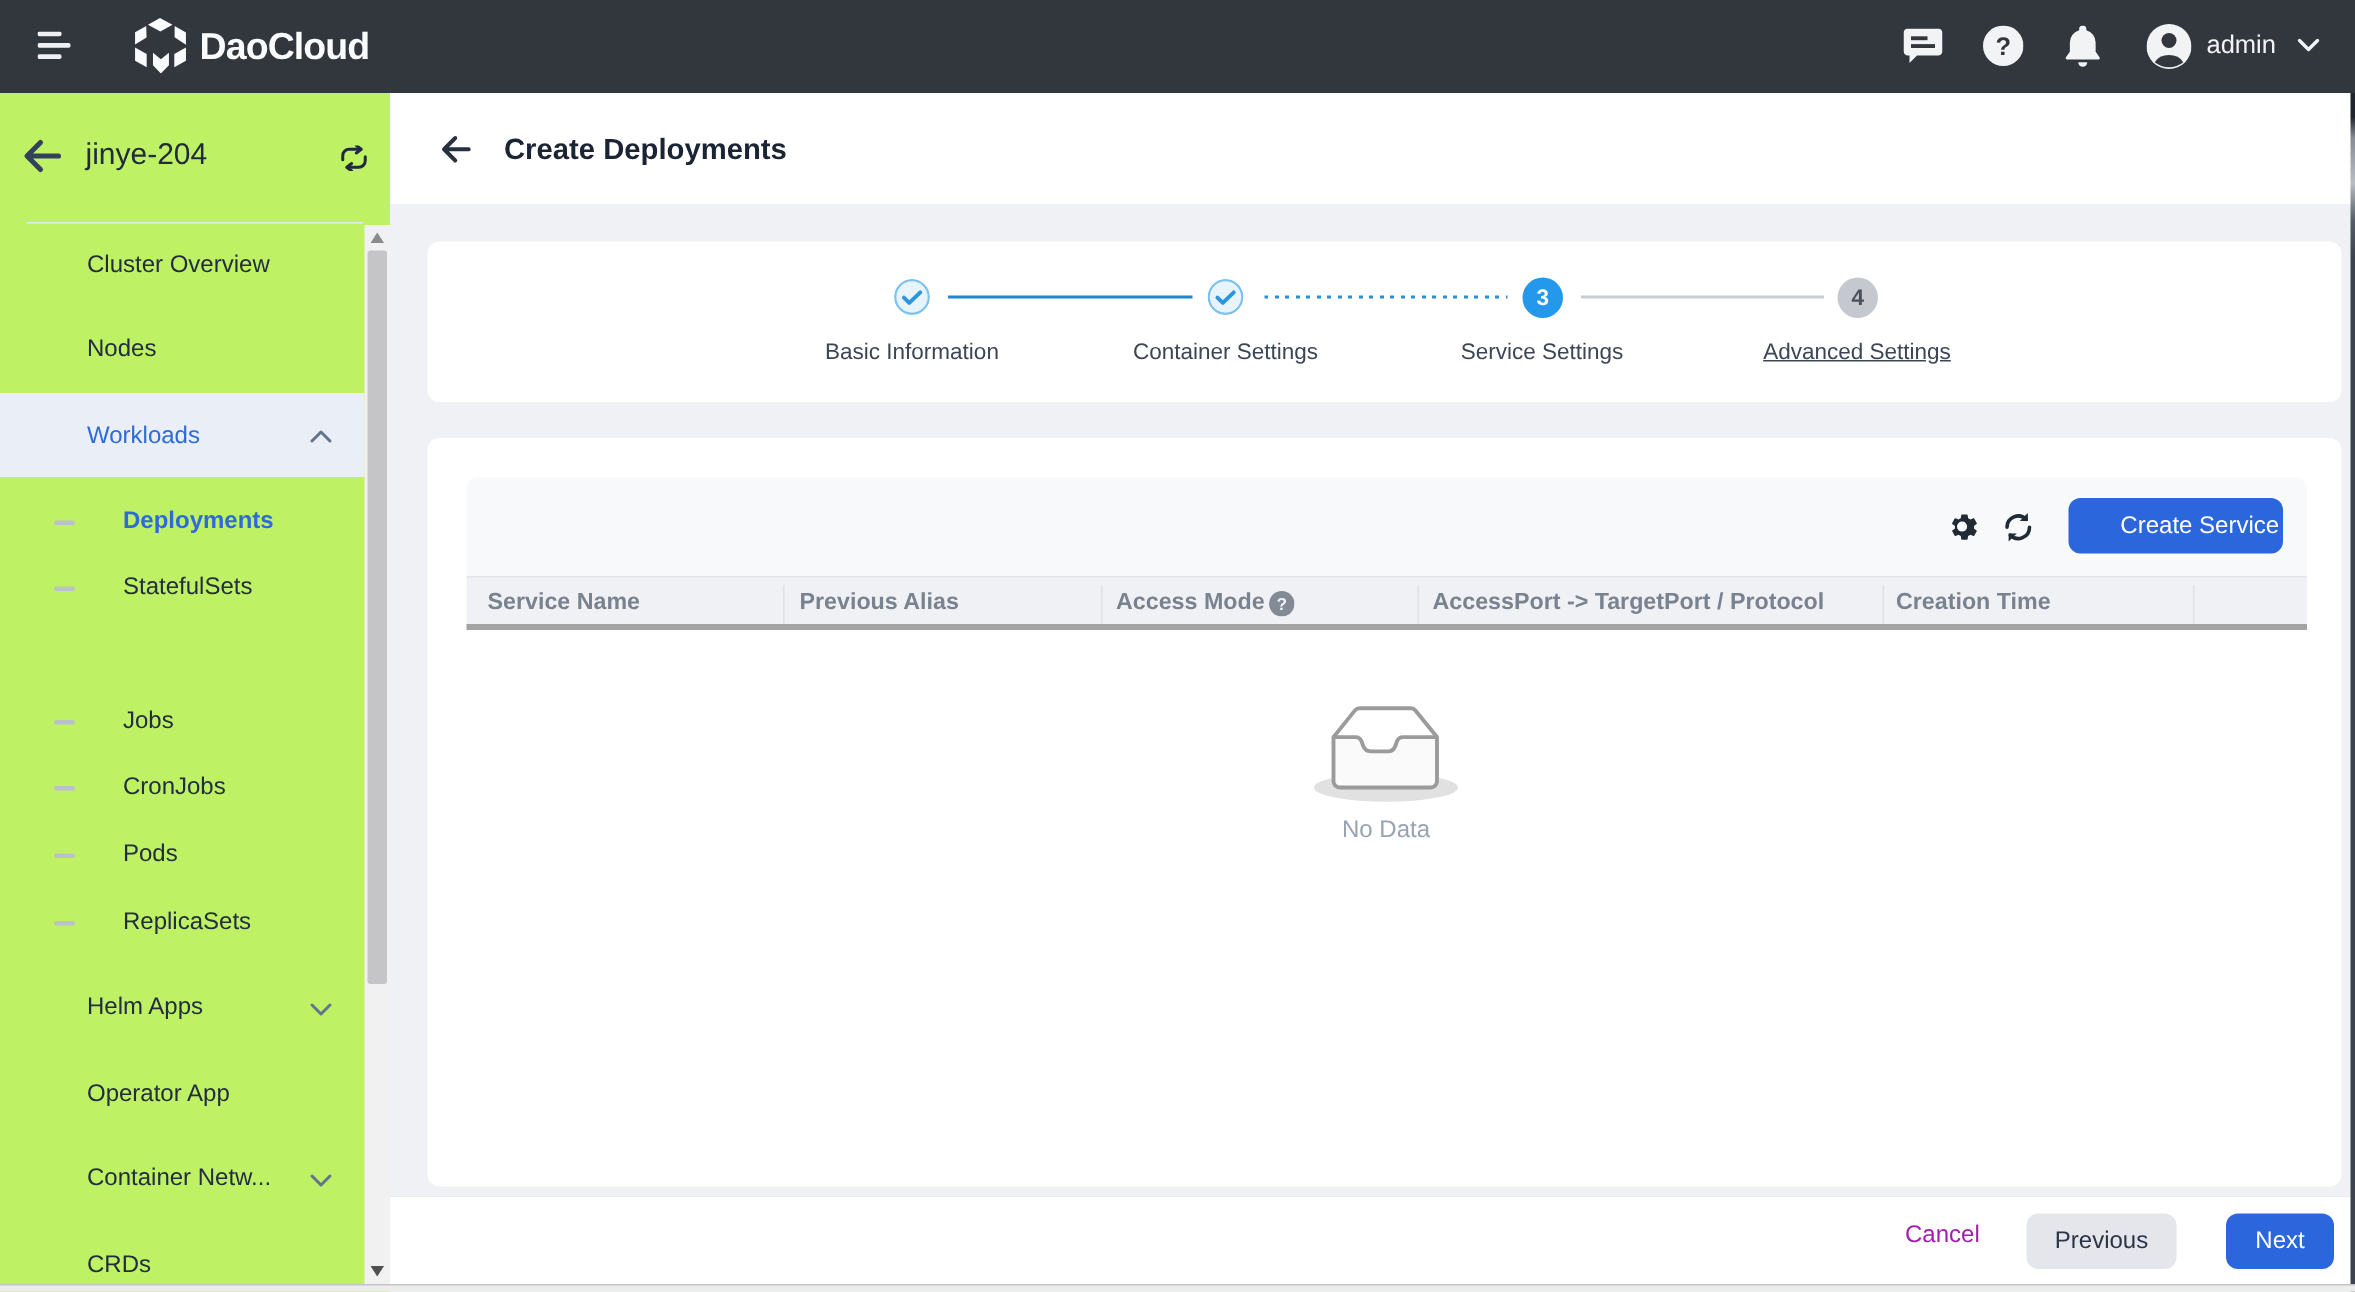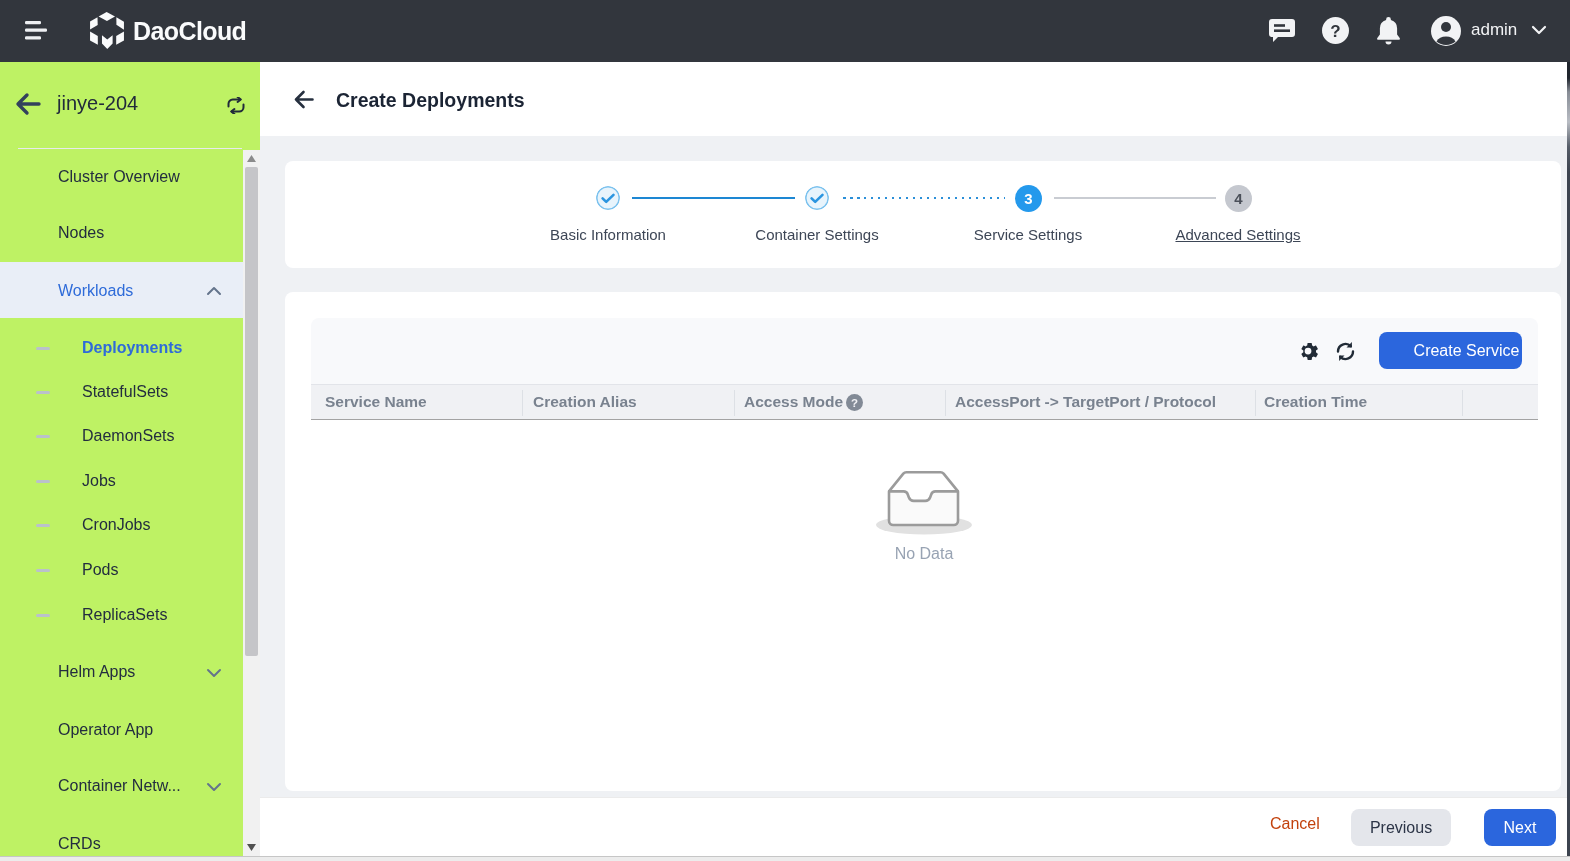--- a/index.html
+++ b/index.html
@@ -38,32 +38,32 @@
 #card2 { position:absolute; left:285px; top:292px; width:1276px; height:499px; background:#fff; border-radius:8px; }
 
 
 .step-circle { position:absolute; width:24px; height:24px; border-radius:50%; top:186px; }
 .step-label { position:absolute; top:226px; width:220px; text-align:center; font-size:15px; color:#3d4656; }
 .num-circle { position:absolute; width:27px; height:27px; border-radius:50%; top:185px; text-align:center; line-height:27px; font-size:15px; font-weight:bold; }
 .sline { position:absolute; top:197px; height:2px; }
 
 
 #tpanel { position:absolute; left:311px; top:318px; width:1227px; height:66px; background:#f8f9fb; border-radius:8px 8px 0 0; }
-#thead { position:absolute; left:311px; top:384px; width:1227px; height:36px; background:#f0f1f4; border-top:1px solid #e2e4e9; border-bottom:1px solid #a3a3a3;padding-left:20px; }
+#thead { position:absolute; left:311px; top:384px; width:1227px; height:36px; background:#f0f1f4; border-top:1px solid #e2e4e9; border-bottom:4px solid #a3a3a3;padding-left:20px; }
 .th { position:absolute; top:0; height:34px; line-height:34px; font-size:15.5px; font-weight:bold; color:#79828f; }
 .th-div { position:absolute; top:5px; height:26px; width:1px; background:#dde0e5; }
 
 #btn-create { position:absolute; left:1379px; top:332px; width:143px; height:37px; background:#2b66dd; border-radius:8px; color:#fff; font-size:16px; text-align:center; line-height:37px;padding-left:32px; }
 
 
 #nodata-text { position:absolute; left:824px; top:545px; width:200px; text-align:center; font-size:16px; color:#98a3b3; }
 
 
 #footer { position:absolute; left:260px; top:797px; width:1310px; height:59px; background:#fff; border-top:1px solid #ebebeb; z-index:20; }
-#footer .cancel { position:absolute; left:1010px; top:17px; font-size:16px; color:#c2410c; }
+#footer .cancel { position:absolute; left:1010px; top:17px; font-size:16px; color:#a21caf; }
 #footer .prev { position:absolute; left:1091px; top:11px; width:100px; height:37px; background:#e4e6eb; border-radius:8px; color:#2c3547; font-size:16px; text-align:center; line-height:37px; }
 #footer .next { position:absolute; left:1206px; top:11px; width:72px; height:37px; background:#2b66dd; border-radius:8px; color:#fff; font-size:16px; text-align:center; line-height:37px;margin-left:18px; }
 
 #bottom-strip { position:absolute; left:0; top:856px; width:1570px; height:5px; background:#ececec; border-top:1px solid #c6c6c6; z-index:40; }
 #right-strip { position:absolute; left:1567px; top:62px; width:3px; height:799px; z-index:35;
   background:linear-gradient(to bottom, #20252d 0px, #20252d 16px, #878c95 30px, #b9bdc4 60px, #565d68 85px, #3c434f 110px, #3c434f 100%); }
 </style>
 </head>
 <body>
 
@@ -143,24 +143,20 @@
       </svg>
   </div>
   <div class="mi sub" style="top:264px;font-weight:bold;">
       <span class="dash"></span>
       <span class="txt blue">Deployments</span>
     </div>
   <div class="mi sub" style="top:308px;">
       <span class="dash"></span>
       <span class="txt">StatefulSets</span>
     </div>
-  <div class="mi sub" style="top:352px;">
-      <span class="dash"></span>
-      <span class="txt">DaemonSets</span>
-    </div>
   <div class="mi sub" style="top:397px;">
       <span class="dash"></span>
       <span class="txt">Jobs</span>
     </div>
   <div class="mi sub" style="top:486px;">
       <span class="dash"></span>
       <span class="txt">Pods</span>
     </div>
   <div class="mi sub" style="top:441px;">
       <span class="dash"></span>
@@ -236,21 +232,21 @@
 <svg class="abs" style="left:1335px; top:341px;" width="21" height="21" viewBox="0 0 21 21">
   <path d="M3 10.5 a7.5 7.5 0 0 1 12.8 -5.3" stroke="#212b36" stroke-width="2.4" fill="none" stroke-linecap="round"></path>
   <path d="M18 10.5 a7.5 7.5 0 0 1 -12.8 5.3" stroke="#212b36" stroke-width="2.4" fill="none" stroke-linecap="round"></path>
   <path d="M16.9 1 v5.4 h-5.4 z" fill="#212b36"></path>
   <path d="M4.1 20 v-5.4 h5.4 z" fill="#212b36"></path>
 </svg>
 <div id="btn-create">Create Service</div>
 
 <div id="thead">
   <div class="th" style="left:14px;">Service Name</div>
-  <div class="th" style="left:222px;">Creation Alias</div>
+  <div class="th" style="left:222px;">Previous Alias</div>
   <div class="th" style="left:433px;">Access Mode</div>
   <div class="th" style="left:644px;">AccessPort -&gt; TargetPort / Protocol</div>
   <div class="th" style="left:953px;">Creation Time</div>
   <svg class="abs" style="left:535px; top:9px;" width="17" height="17" viewBox="0 0 17 17">
     <circle cx="8.5" cy="8.5" r="8.5" fill="#828a96"></circle>
     <text x="8.5" y="12.7" font-size="11.5" font-weight="bold" fill="#f0f1f4" text-anchor="middle">?</text>
   </svg>
   <div class="th-div" style="left:211px;"></div>
   <div class="th-div" style="left:423px;"></div>
   <div class="th-div" style="left:634px;"></div>

